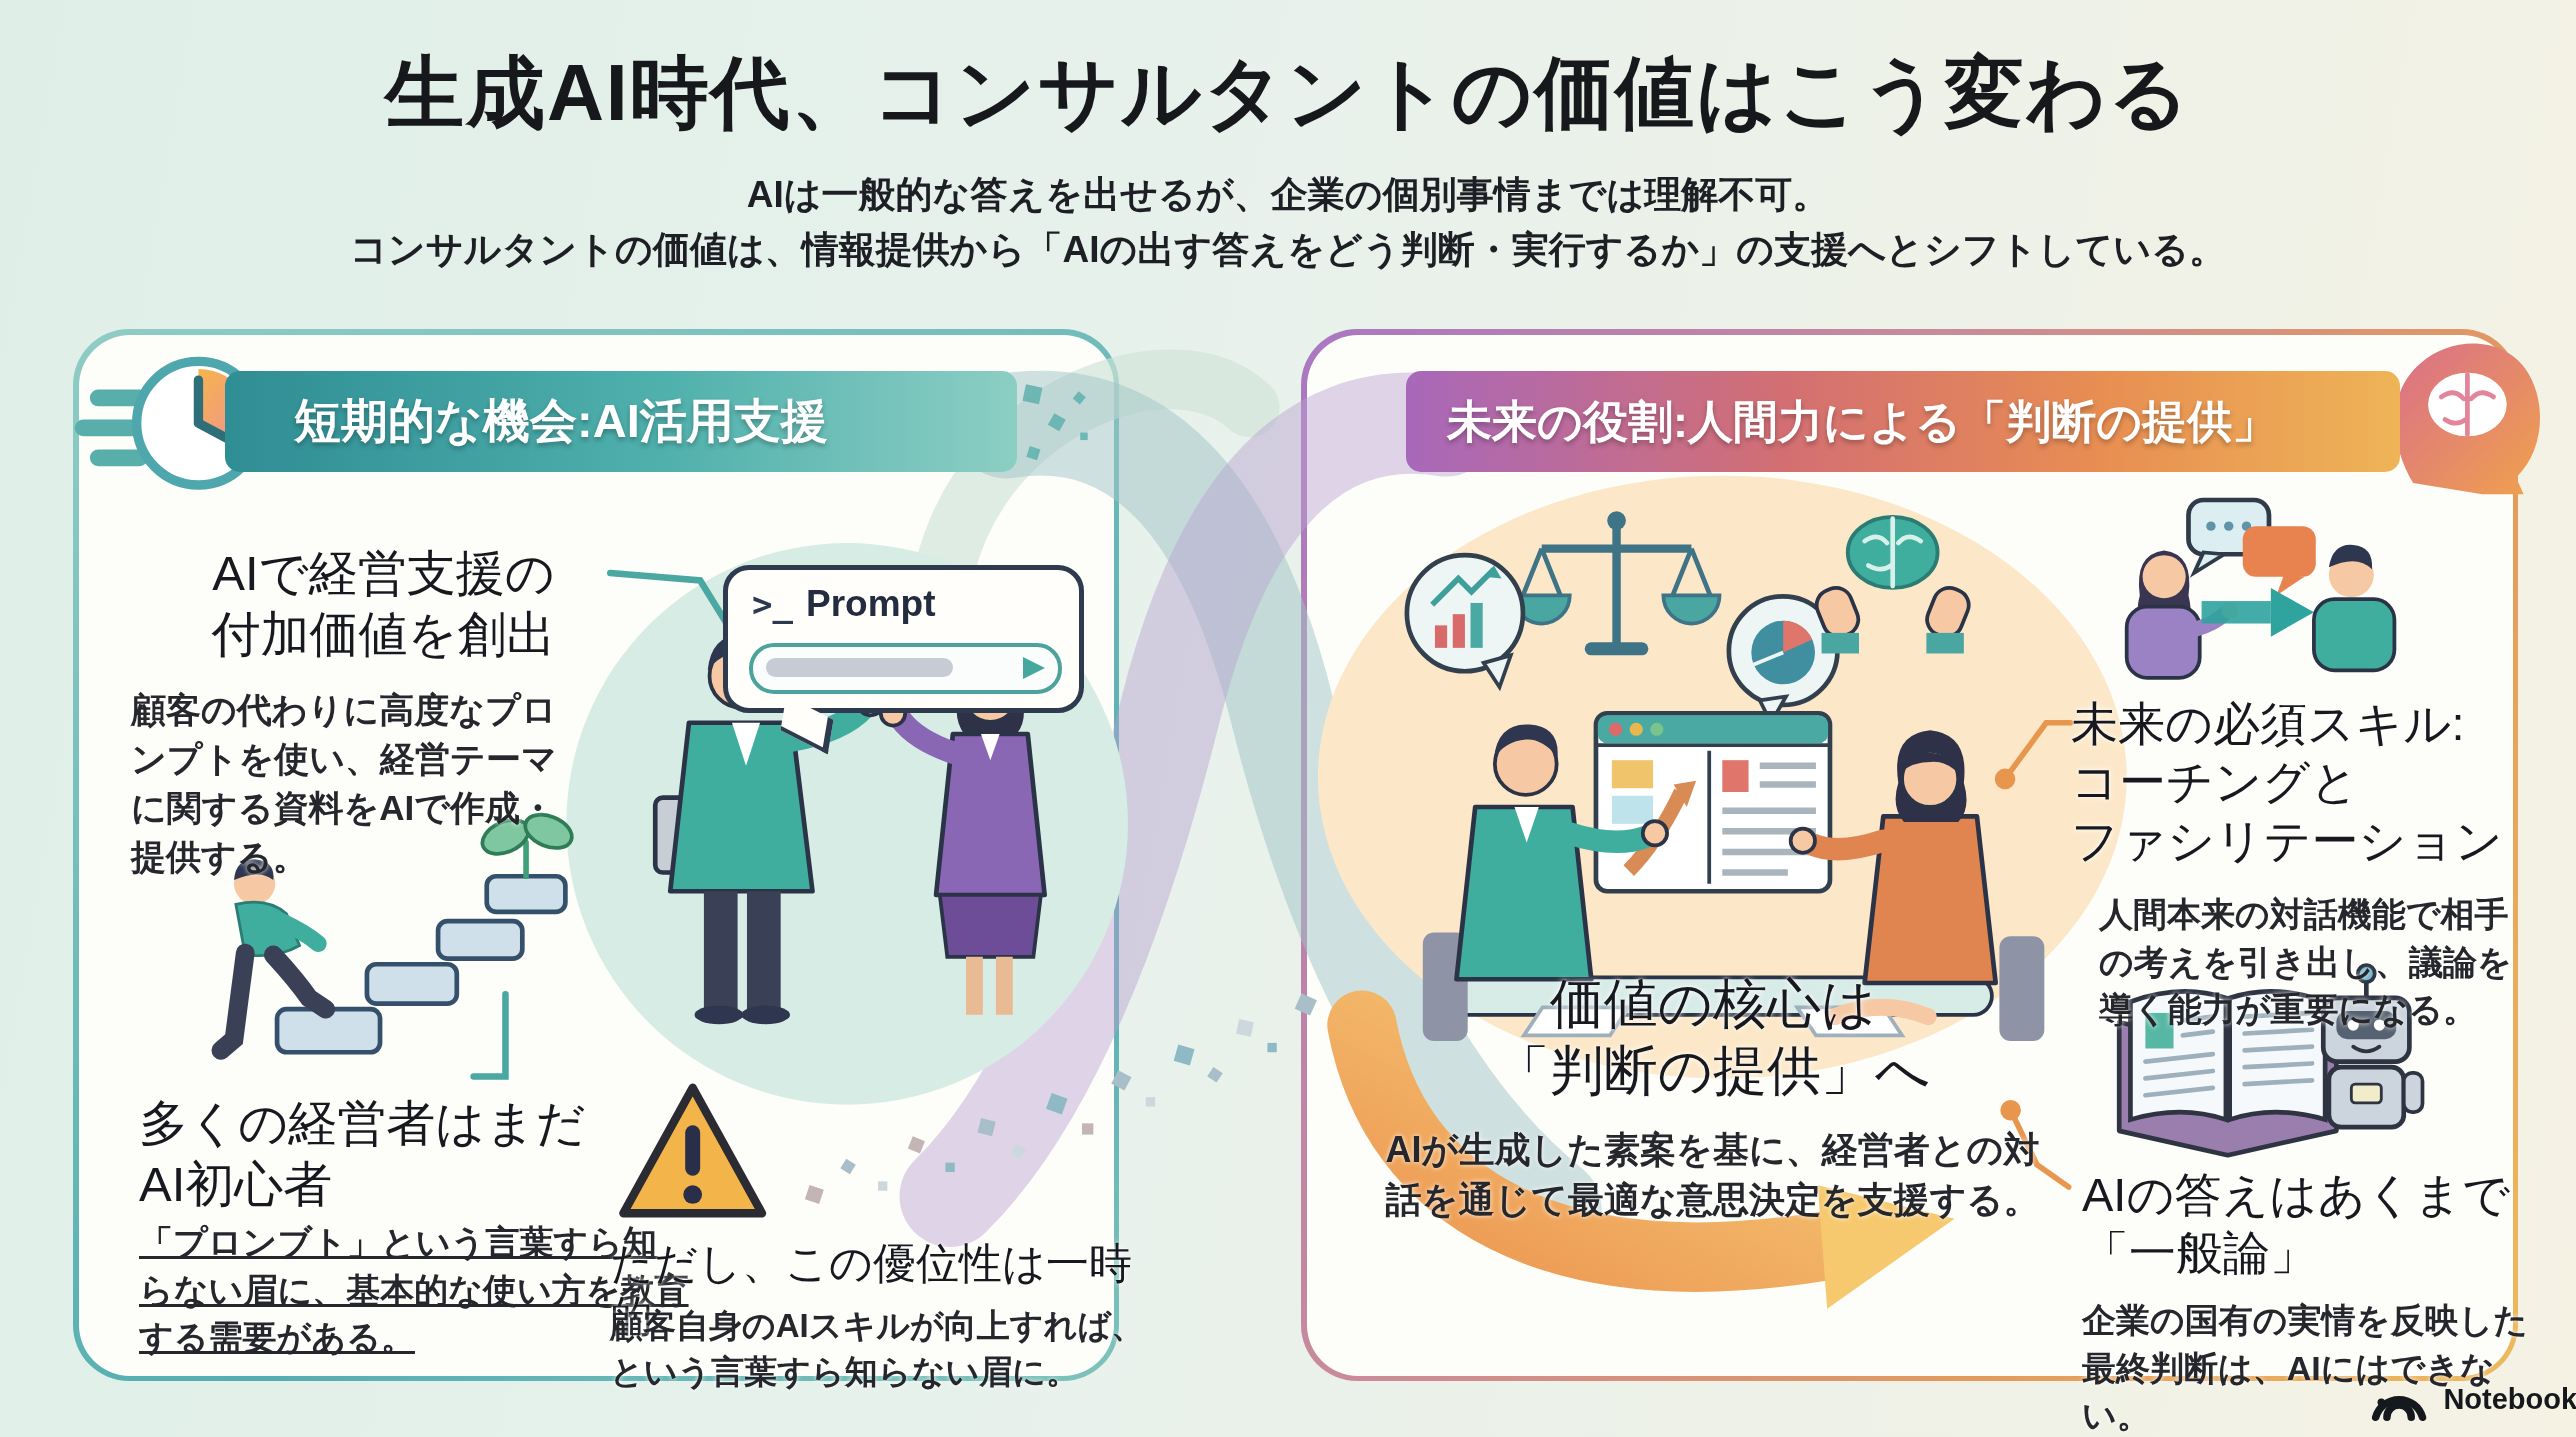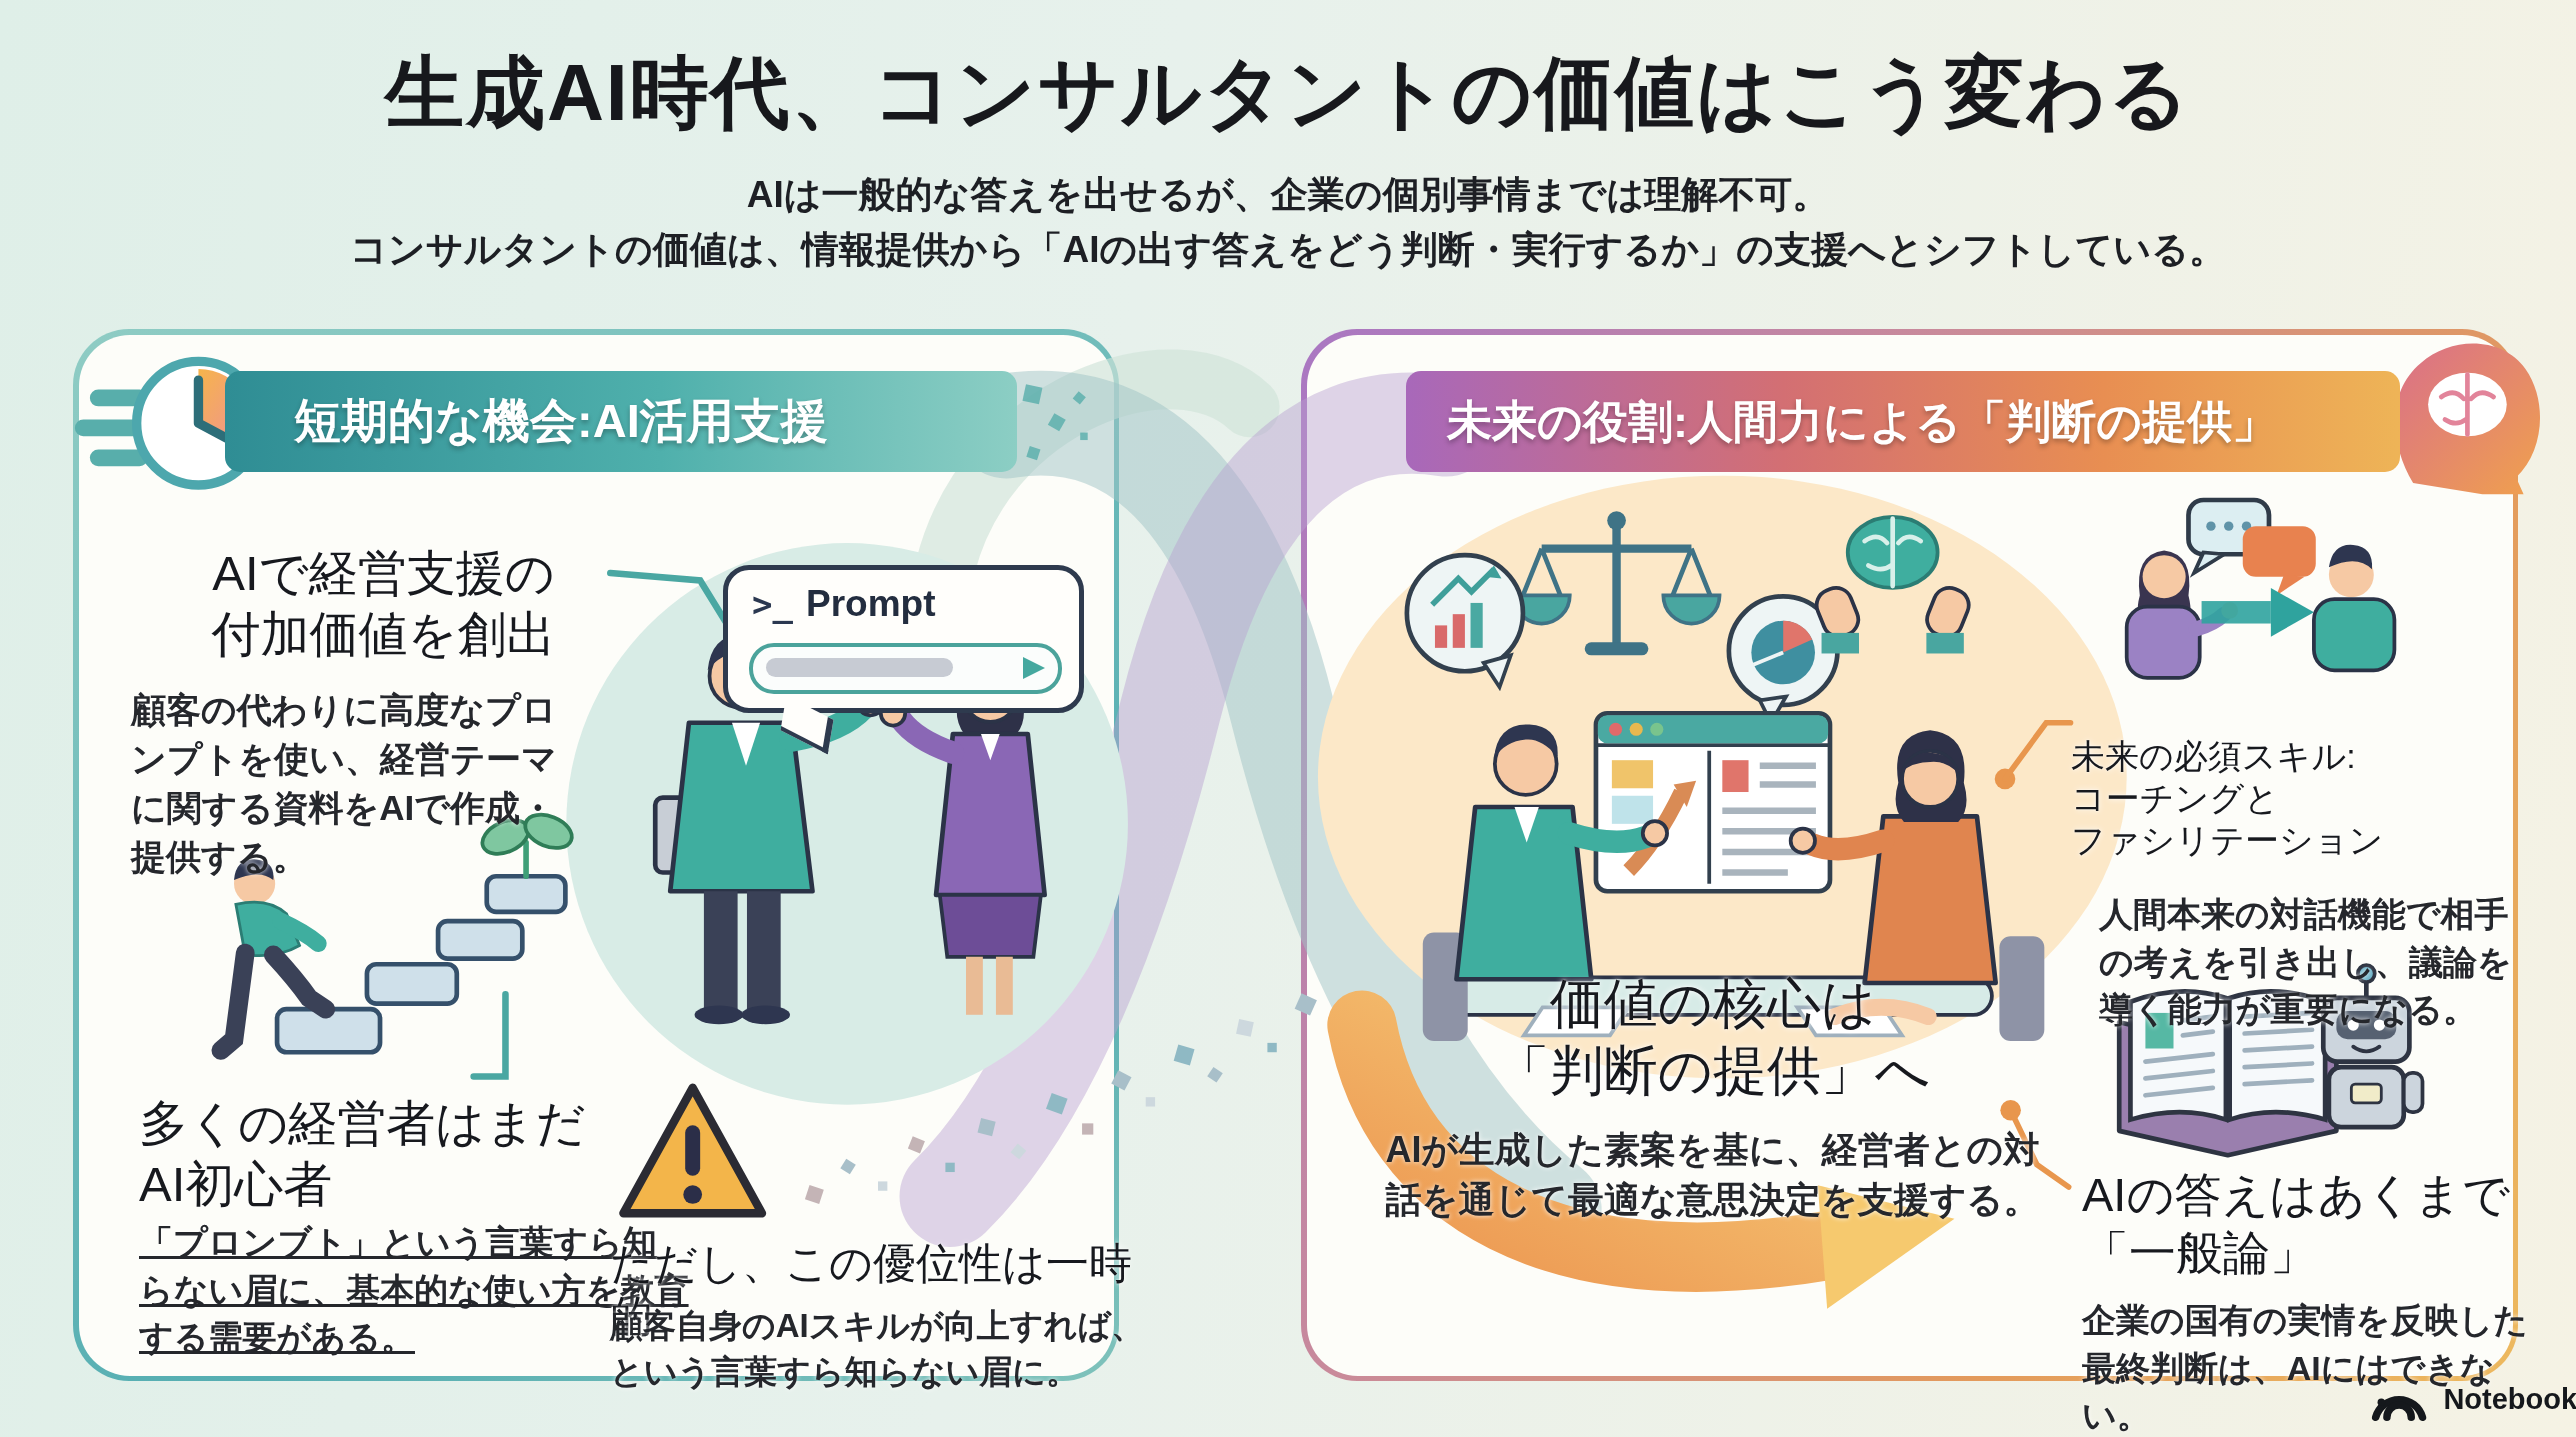--- a/index.html
+++ b/index.html
@@ -345,21 +345,21 @@
   </div>
   <div class="prompt-tail abs"></div>
 
   <div class="abs heading" style="left:139px;top:1093px;width:543px;font-size:49px;">多くの経営者はまだ
 AI初心者</div>
   <div class="abs body-text" style="left:139px;top:1219px;width:550px;font-size:34px;text-decoration:underline;">「プロンブト」という言葉すら知らない眉に、基本的な使い方を教育する需要がある。</div>
 
   <div class="abs heading" style="left:610px;top:1237px;width:543px;font-size:43px;">ただし、この優位性は一時的</div>
   <div class="abs body-text" style="left:610px;top:1303px;width:552px;font-size:33px;">顧客自身のAIスキルが向上すれば、という言葉すら知らない眉に。</div>
 
-  <div class="abs heading" style="left:2071px;top:695px;width:440px;font-size:34px;margin-top:40px;">未来の必須スキル:
+  <div class="abs heading" style="left:2071px;top:695px;width:440px;font-size:47px;">未来の必須スキル:
 コーチングと
 ファシリテーション</div>
   <div class="abs body-text" style="left:2071px;top:891px;width:444px;font-size:34px;margin-left:28px;">人間本来の対話機能で相手の考えを引き出し、議論を導く能力が重要になる。</div>
 
   <div class="abs heading" style="left:1404px;top:970px;width:618px;font-size:54px;text-align:center;">価値の核心は
 「判断の提供」へ</div>
   <div class="abs body-text" style="left:1383px;top:1125px;width:659px;font-size:36px;text-align:center;">AIが生成した素案を基に、経営者との対話を通じて最適な意思決定を支援する。</div>
 
   <div class="abs heading" style="left:2082px;top:1166px;width:449px;font-size:47px;">AIの答えはあくまで
 「一般論」</div>

